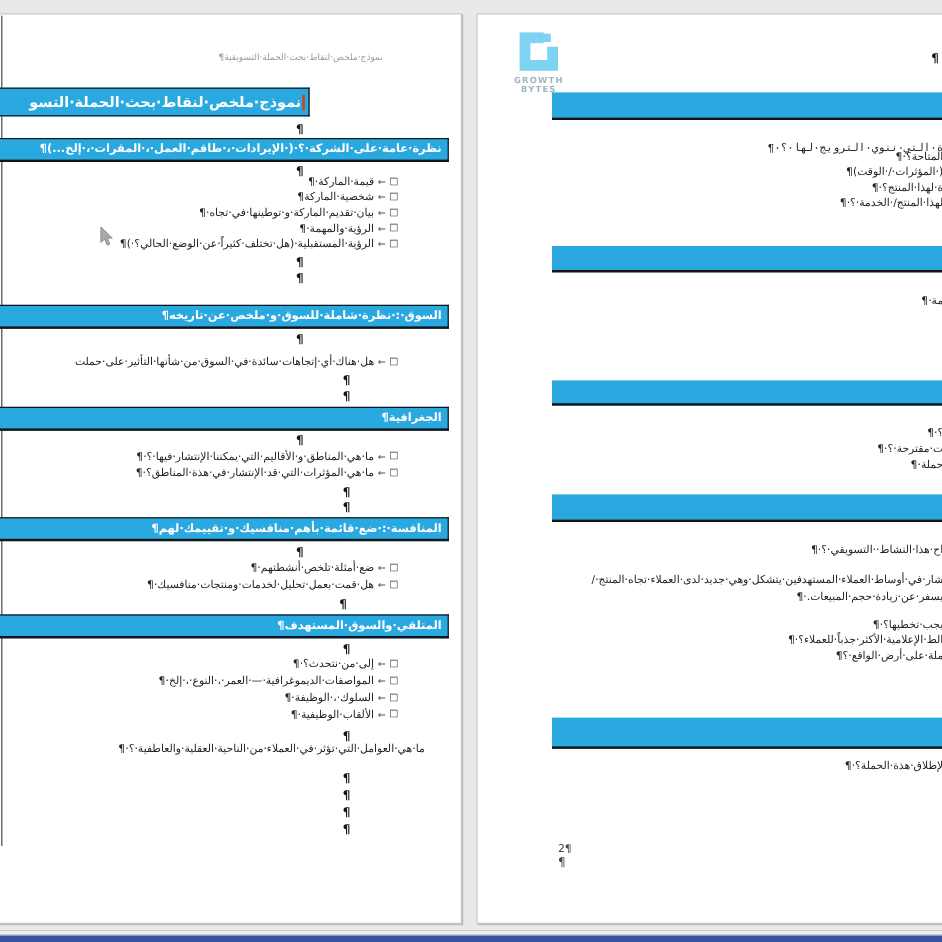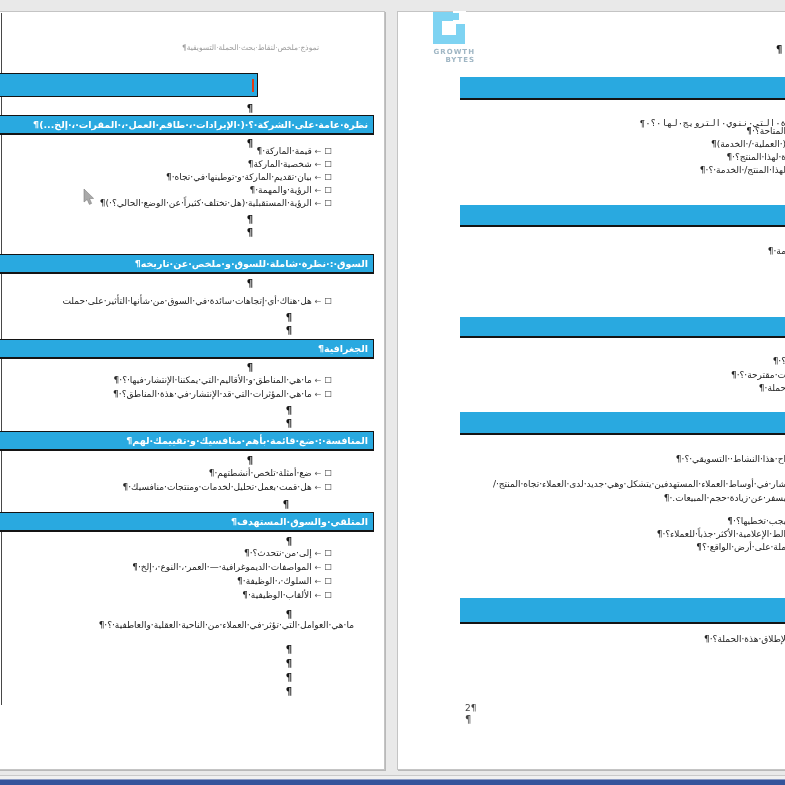--- a/index.html
+++ b/index.html
@@ -37,39 +37,39 @@
     position:absolute;display:flex;flex-direction:row-reverse;
     align-items:baseline;gap:3px;font-size:9px;line-height:11px;color:#242424;
   }
   .item .bx{font-size:8px;color:#333;transform:translateY(-1px);}
   .item .tb{font-size:8px;color:#555;}
   .item .tx{direction:rtl;white-space:nowrap;text-align:center;}
   .vline{position:absolute;left:1px;top:1px;width:1px;height:692px;background:#474747;}
   
   #page2 .frag{right:42px;}
   
-  .logo{position:absolute;left:25px;top:0;width:52px;text-align:right;}
+  .logo{position:absolute;left:25px;top:15px;width:52px;text-align:center;}
   .logo-sq{position:relative;width:32px;height:32px;margin:0 auto;border:9px solid #7ed3f2;box-sizing:border-box;}
   .logo-gap{position:absolute;right:-10px;top:-10px;width:13px;height:13px;background:#ffffff;}
   .logo-dot{position:absolute;right:-3px;top:-8px;width:7px;height:7px;background:#7ed3f2;}
   .logo-txt{margin-top:4px;font-size:7px;font-weight:bold;letter-spacing:1px;color:#9fb6c4;line-height:8px;}
   
   .deskline{position:absolute;left:0;right:0;bottom:5px;height:4px;background:#f0f0f0;border-top:1px solid #c9c9c9;}
   .statusbar{position:absolute;left:0;right:0;bottom:0;height:5px;background:#35549b;border-top:1px solid #8d9cc3;}
   .mousecursor{position:absolute;left:83px;top:189px;width:14px;height:16px;}
 </style>
 </head>
 <body>
 
 <div class="page" id="page1">
   <div class="vline"></div>
 
   <div class="hdr" style="top:31px;right:65px;">نموذج·ملخص·لنقاط·بحث·الحملة·التسويقية¶</div>
 
-  <div class="titlebar" style="top:61px;right:126px;"><span class="cursor"></span></div>
+  <div class="titlebar" style="top:61px;right:126px;"><span class="cursor"></span><span>نموذج·ملخص·لنقاط·بحث·الحملة·التسو</span></div>
 
   <div class="pm" style="top:92px;right:131px;">¶</div>
 
   <div class="bar" style="top:103px;right:10px;">نظرة·عامة·على·الشركة·؟·(·الإيرادات·،·طاقم·العمل·،·المقرات·،·إلخ...)¶</div>
   <div class="pm" style="top:127px;right:131px;">¶</div>
 
   <div class="item" style="top:134px;right:52px;">
       <span class="bx">□</span>
       <span class="tb">←</span>
       <span class="tx">قيمة·الماركة·¶</span>
@@ -178,21 +178,21 @@
         <div>GROWTH</div>
         <div>BYTES</div>
       </div>
   </div>
 
   <div class="pm" style="top:33px;left:378px;">¶</div>
 
   <div class="bar" style="top:65px;height:19px;"></div>
   <div class="ln frag" style="top:107px;font-family:Liberation Mono, monospace;">ة·التي·ننوي·الترويج·لها·؟·¶</div>
   <div class="ln frag" style="top:114px;">المتاحة؟·¶</div>
-  <div class="ln frag" style="top:127px;">(·العملية·/·الخدمة)¶</div>
+  <div class="ln frag" style="top:127px;">(·المؤثرات·/·الوقت)¶</div>
   <div class="ln frag" style="top:140px;">ة·لهذا·المنتج؟·¶</div>
   <div class="ln frag" style="top:153px;">لهذا·المنتج/·الخدمة·؟·¶</div>
 
   <div class="bar" style="top:193px;height:18px;"></div>
   <div class="ln frag" style="top:234px;">مة·¶</div>
 
   <div class="bar" style="top:305px;height:17px;"></div>
   <div class="ln frag" style="top:344px;">؟·¶</div>
   <div class="ln frag" style="top:358px;">ت·مقترحة·؟·¶</div>
   <div class="ln frag" style="top:371px;">حملة·¶</div>

